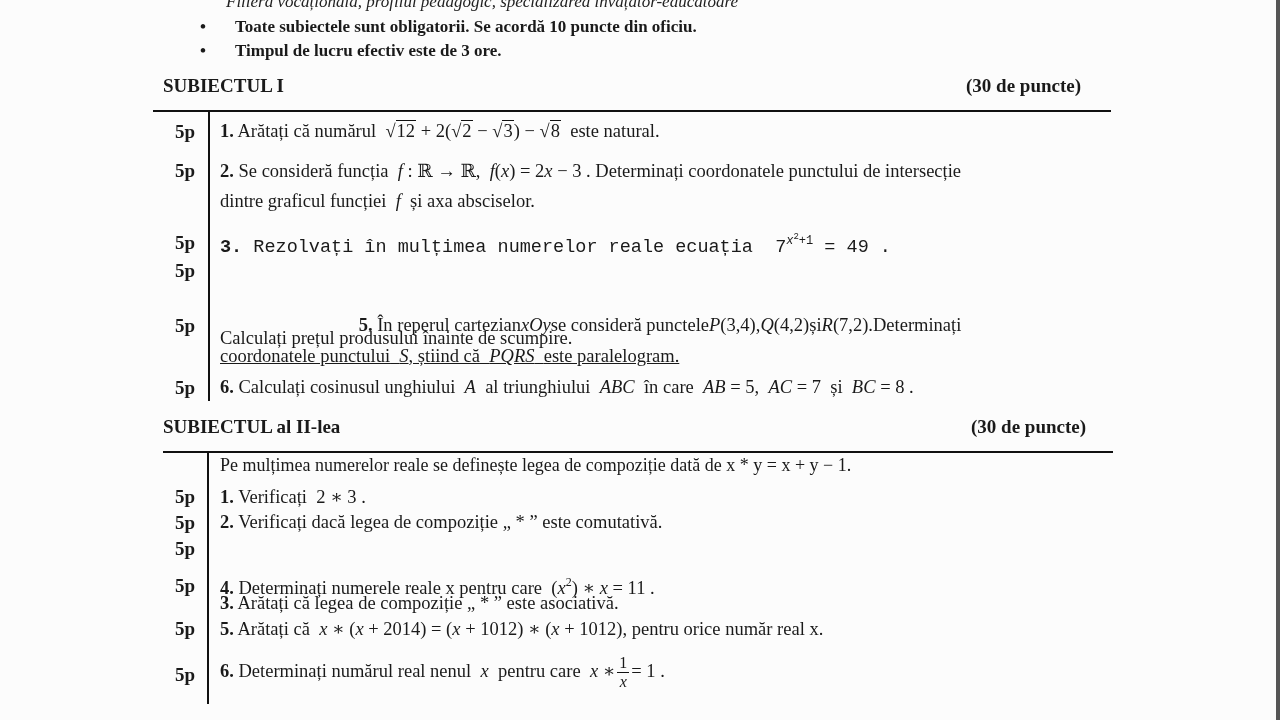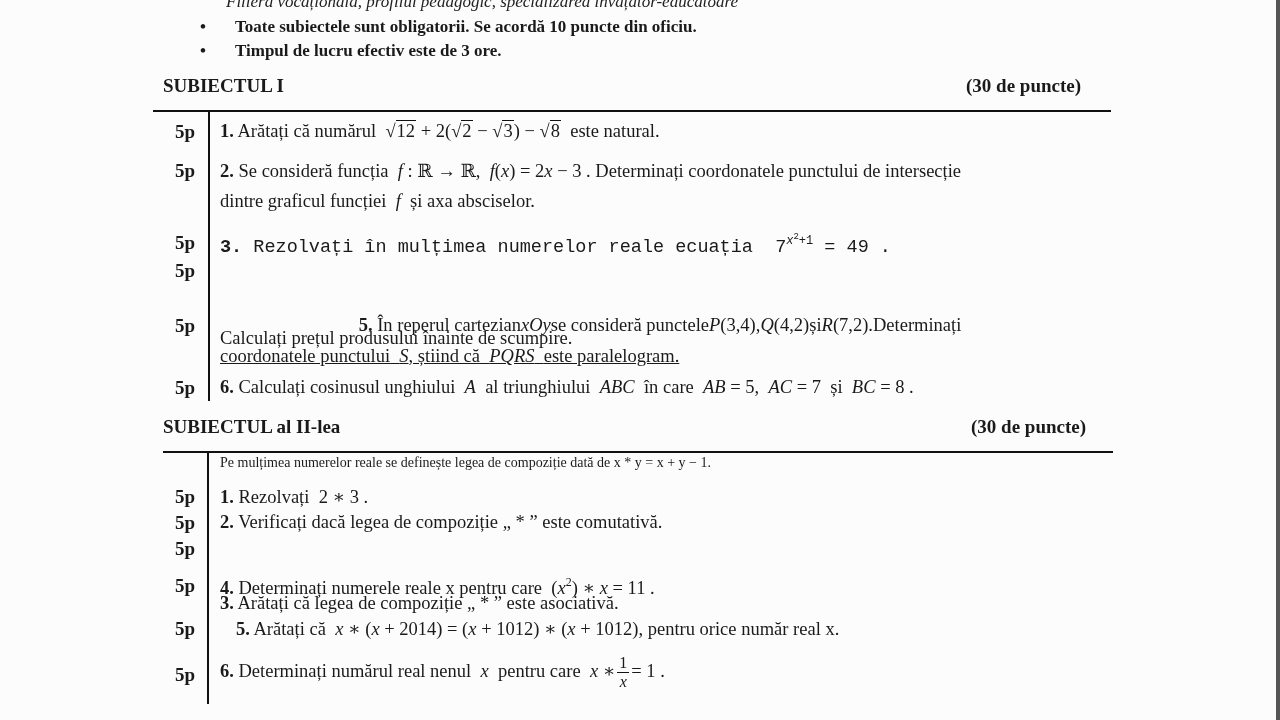--- a/index.html
+++ b/index.html
@@ -95,47 +95,47 @@
     &nbsp;<span class="m">A</span>&nbsp; <span>al triunghiului</span>
     &nbsp;<span class="m">ABC</span>&nbsp; <span>în care</span>
     &nbsp;<span class="m">AB</span> = 5, &nbsp;<span class="m">AC</span> = 7&nbsp; și &nbsp;<span class="m">BC</span> = 8 .
   </div>
 
   <div class="abs sec-title" style="top:416px;">SUBIECTUL al II-lea</div>
   <div class="abs sec-points" style="top:416px; left:971px;">(30 de puncte)</div>
   <div class="hrule" style="left:163px; top:451px; width:950px;"></div>
   <div class="vrule" style="left:207px; top:452px; height:252px;"></div>
 
-  <div class="q" style="top:455px; font-size:14px;">
+  <div class="q" style="top:455px; font-size:18px;">
     <span>Pe mulțimea numerelor reale se definește legea de compoziție dată de x * y = x + y − 1.</span>
   </div>
 
   <div class="pts" style="top:486px;">5p</div>
   <div class="q" style="top:486px;">
-    <b>1.</b> <span>Rezolvați</span>&nbsp; 2 ∗ 3 .
+    <b>1.</b> <span>Verificați</span>&nbsp; 2 ∗ 3 .
   </div>
 
   <div class="pts" style="top:512px;">5p</div>
   <div class="q" style="top:512px;">
     <b>2.</b> <span>Verificați dacă legea de compoziție „ * ” este comutativă.</span>
   </div>
 
   <div class="pts" style="top:538px;">5p</div>
   <div class="q" style="top:553px;margin-top:40px;">
     <b>3.</b> <span>Arătați că legea de compoziție „ * ” este asociativă.</span>
   </div>
 
   <div class="pts" style="top:575px;">5p</div>
   <div class="q" style="top:575px;">
     <b>4.</b> <span>Determinați numerele reale x pentru care</span>
     &nbsp;(<span class="m">x</span><sup>2</sup>) ∗ <span class="m">x</span> = 11 .
   </div>
 
   <div class="pts" style="top:618px;">5p</div>
-  <div class="q" style="top:618px;margin-left:16px;">
+  <div class="q" style="top:618px;">
     <b>5.</b> <span>Arătați că</span>
     &nbsp;<span class="m">x</span> ∗ (<span class="m">x</span> + 2014) = (<span class="m">x</span> + 1012) ∗ (<span class="m">x</span> + 1012)<span>, pentru orice număr real x.</span>
   </div>
 
   <div class="pts" style="top:664px;">5p</div>
   <div class="q" style="top:654px;">
     <b>6.</b> <span>Determinați numărul real nenul</span>
     &nbsp;<span class="m">x</span>&nbsp; <span>pentru care</span>
     &nbsp;<span class="m">x</span> ∗<span class="frac"><span class="num">1</span><span class="m">x</span></span>= 1 .
   </div>

